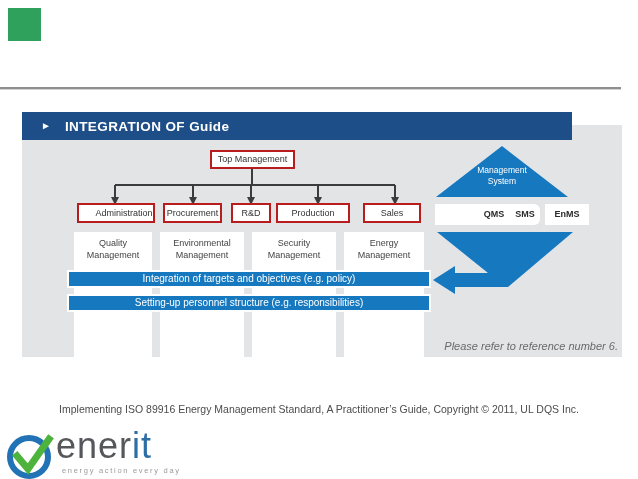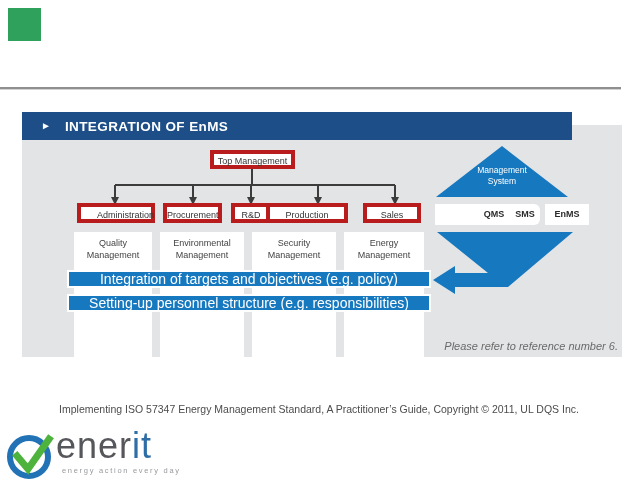--- a/index.html
+++ b/index.html
@@ -20,44 +20,44 @@
   .slide{left:22px;top:125px;width:600px;height:232px;background:#e3e4e6;}
 
   
   .header{left:22px;top:112px;width:550px;height:28px;background:#1d4e87;color:#ffffff;
           display:flex;align-items:center;}
   .header .bullet{font-size:10px;margin-left:19px;line-height:1;}
   .header .title{font-size:13.5px;font-weight:bold;letter-spacing:.4px;margin-left:14px;}
 
   
   .tm-box,.dept-box{
-    background:#ffffff;border:4px solid #b91c1c;box-sizing:border-box;
+    background:#ffffff;border:2px solid #b91c1c;box-sizing:border-box;
     text-align:center;color:#333;font-size:9px;
   }
   .tm-box{left:188px;top:25px;width:85px;height:19px;line-height:15px;}
   .dept-box{top:78px;height:20px;line-height:16px;}
   .dept-admin{left:55px;width:78px;padding-left:16px;}
   .dept-proc{left:141px;width:59px;}
   .dept-rd{left:209px;width:40px;}
-  .dept-prod{left:244px;width:82px;text-align:center;}
+  .dept-prod{left:254px;width:74px;text-align:center;}
   .dept-sales{left:341px;width:58px;}
 
   .connectors{left:48px;top:43px;}
 
   
   .col{top:107px;height:132px;background:#ffffff;color:#444;font-size:9px;line-height:11.5px;
        text-align:center;box-sizing:border-box;padding-top:6px;}
   .col1{left:52px;width:78px;}
   .col2{left:138px;width:84px;}
   .col3{left:230px;width:84px;}
   .col4{left:322px;width:80px;}
 
   
   .bar{left:45px;width:364px;height:18px;background:#1678bf;border:2px solid #ffffff;
-       box-sizing:border-box;color:#ffffff;font-size:14px;line-height:14px;text-align:center;
+       box-sizing:border-box;color:#ffffff;font-size:10px;line-height:14px;text-align:center;
        white-space:nowrap;overflow:hidden;}
   .bar1{top:145px;}
   .bar2{top:169px;}
   .bar3{top:194px;}
 
   
   .ms-tri{left:412px;top:19px;}
   .ms-label{left:448px;top:40px;width:64px;color:#ffffff;font-size:8.5px;line-height:11px;
             text-align:center;}
   .sys-box{top:79px;height:21px;background:#ffffff;color:#2b2b2b;font-weight:bold;
@@ -127,24 +127,24 @@
 
   <svg class="abs ms-arrow" width="148" height="72" viewBox="0 0 148 72">
     <polygon points="7,4 143,4 78,59 25,59 25,66 3,52 25,38 25,45 58,45" fill="#1678bf"></polygon>
   </svg>
 
   <div class="abs footnote">Please refer to reference number 6.</div>
 </div>
 
 <div class="abs header">
   <span class="bullet">►</span>
-  <span class="title">INTEGRATION OF EnMS</span>
+  <span class="title">INTEGRATION OF Guide</span>
 </div>
 
-<div class="abs citation">Implementing ISO 57347 Energy Management Standard, A Practitioner’s Guide, Copyright © 2011, UL DQS Inc.</div>
+<div class="abs citation">Implementing ISO 89916 Energy Management Standard, A Practitioner’s Guide, Copyright © 2011, UL DQS Inc.</div>
 
 <div class="abs logo">
   <svg class="logo-mark" width="50" height="48" viewBox="0 0 50 48">
     <circle cx="24" cy="25" r="19" fill="none" stroke="#2273b5" stroke-width="6"></circle>
     <polyline points="12,24 23,37 44,7" fill="none" stroke="#4db33d" stroke-width="7" stroke-linecap="square" stroke-linejoin="miter"></polyline>
   </svg>
   <div class="wordmark"><span class="wm-gray">ener</span><span class="wm-blue">it</span></div>
   <div class="tagline">energy action every day</div>
 </div>
 

